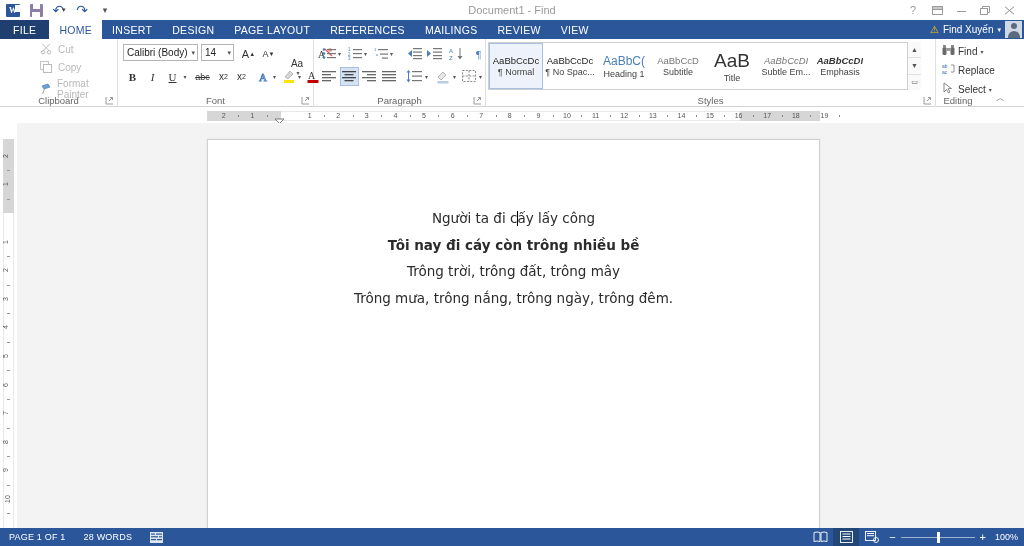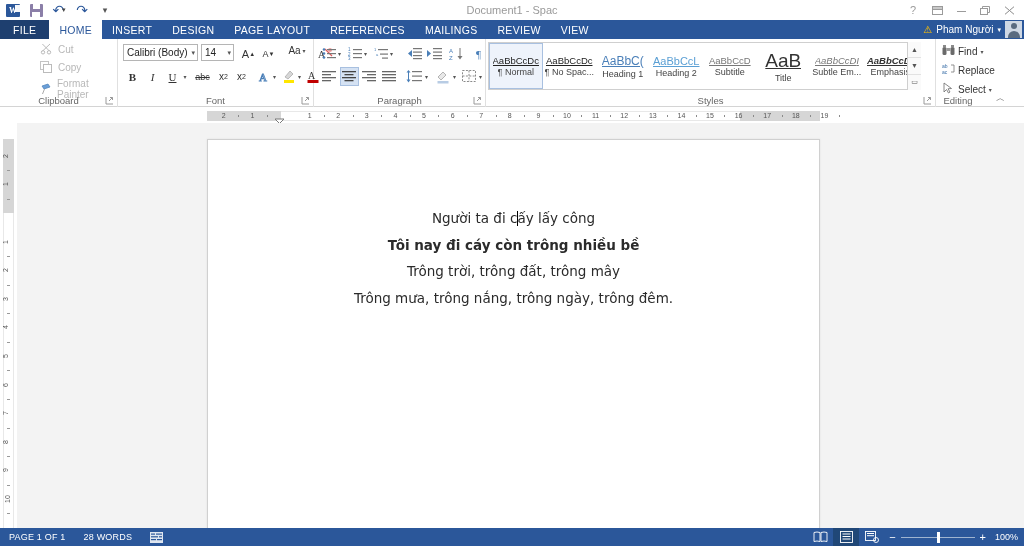--- a/index.html
+++ b/index.html
@@ -170,21 +170,21 @@
   .g-styles { left: 486px; width: 450px; }
   .style-gallery {
     position: absolute; left: 2px; top: 3px; width: 430px; height: 48px;
     border: 1px solid #cfcfcf; display: flex; background: #fff;
   }
   .style-item {
     width: 54px; height: 46px; display: flex; flex-direction: column;
     align-items: center; justify-content: center; gap: 1px;
   }
   .style-item.sel { border: 1px solid #a8c0e0; background: #eef3fb; }
-  .style-preview { font-size: 9.5px; white-space: nowrap; overflow: hidden; text-decoration: underline; }
+  .style-preview { font-size: 9.5px; white-space: nowrap; overflow: hidden; }
   .style-name { font-size: 9px; color: #444; white-space: nowrap; overflow: hidden; }
   .style-scroll {
     position: absolute; right: 14px; top: 3px; width: 14px; height: 48px;
     display: flex; flex-direction: column; border-left: 1px solid #cfcfcf;
   }
   .ss-btn {
     flex: 1; display: flex; align-items: center; justify-content: center;
     font-size: 7px; color: #555; border-bottom: 1px solid #e2e2e2; background: #fafafa;
   }
 
@@ -300,21 +300,21 @@
         <span class="undo-ico">↶</span>
         <span class="qat-caret">▾</span>
       </div>
     <div class="qat-btn">
         <span class="redo-ico">↷</span>
       </div>
     <div class="qat-btn">
         <span class="qat-more">▾</span>
       </div>
   </div>
-  <div class="doc-title">Document1 - Spac</div>
+  <div class="doc-title">Document1 - Find</div>
   <div class="win-ctrls">
     <div class="win-btn">?</div>
     <div class="win-btn">
       <svg width="11" height="9" viewBox="0 0 11 9">
           <rect x="0.5" y="0.5" width="10" height="8" fill="none" stroke="#9b9b9b"></rect>
           <rect x="0.5" y="0.5" width="10" height="3" fill="#c9c9c9" stroke="#9b9b9b"></rect>
         </svg>
     </div>
     <div class="win-btn">
       <svg width="11" height="9" viewBox="0 0 11 9">
@@ -343,21 +343,21 @@
       <div class="tab">INSERT</div>
       <div class="tab">DESIGN</div>
       <div class="tab">PAGE LAYOUT</div>
       <div class="tab">REFERENCES</div>
       <div class="tab">MAILINGS</div>
       <div class="tab">REVIEW</div>
       <div class="tab">VIEW</div>
     </div>
   <div class="user-area">
     <span class="warn-ico">⚠</span>
-    <span class="user-name">Pham Người</span>
+    <span class="user-name">Find Xuyến</span>
     <span class="user-caret">▾</span>
     <span class="avatar"></span>
   </div>
 </div>
 
 <div class="ribbon">
 
   <div class="rgroup g-clipboard">
 
     <div class="clip-item" style="top:4px">
@@ -410,21 +410,21 @@
     </div>
 
     <div class="ribbon-btn rb-sq" style="left:121px; top:5px;">
       <span style="font-size:11px">A</span>
         <span style="font-size:6px;vertical-align:super">▲</span>
     </div>
     <div class="ribbon-btn rb-sq" style="left:141px; top:5px;">
       <span style="font-size:9px">A</span>
         <span style="font-size:6px;vertical-align:super">▼</span>
     </div>
-    <div class="ribbon-btn" style="left:164px; top:2px; width:30px; height:19px;">
+    <div class="ribbon-btn" style="left:164px; top:18px; width:30px; height:19px;flex-direction:column;">
       <span style="font-size:10px">Aa</span>
         <span style="font-size:6px;color:#555;margin-left:2px;">▾</span>
     </div>
     <div class="ribbon-btn rb-sq" style="left:198px; top:5px;">
       <svg width="15" height="14" viewBox="0 0 15 14">
           <text x="0" y="11" font-size="10" fill="#333" font-family="serif">A</text>
           <line x1="7" y1="2" x2="14" y2="9" stroke="#e05a5a" stroke-width="1.3"></line>
           <circle cx="12" cy="3" r="2" fill="#f0a0a0"></circle>
         </svg>
     </div>
@@ -635,24 +635,20 @@
           <div class="style-preview" style="font-size: 9.5px; color: rgb(34, 34, 34); font-weight: normal; font-style: normal; font-family: &quot;Liberation Sans&quot;, sans-serif;">AaBbCcDc</div>
           <div class="style-name">¶ Normal</div>
         </div>
         <div class="style-item">
           <div class="style-preview" style="font-size: 9.5px; color: rgb(34, 34, 34); font-weight: normal; font-style: normal; font-family: &quot;Liberation Sans&quot;, sans-serif;">AaBbCcDc</div>
           <div class="style-name">¶ No Spac...</div>
         </div>
         <div class="style-item">
           <div class="style-preview" style="font-size: 12px; color: rgb(74, 127, 184); font-weight: normal; font-style: normal; font-family: &quot;Liberation Sans&quot;, sans-serif;">AaBbC(</div>
           <div class="style-name">Heading 1</div>
-        </div>
-        <div class="style-item">
-          <div class="style-preview" style="font-size: 11px; color: rgb(90, 159, 212); font-weight: normal; font-style: normal; font-family: &quot;Liberation Sans&quot;, sans-serif;">AaBbCcL</div>
-          <div class="style-name">Heading 2</div>
         </div>
         <div class="style-item">
           <div class="style-preview" style="font-size: 9.5px; color: rgb(119, 119, 119); font-weight: normal; font-style: normal; font-family: &quot;Liberation Sans&quot;, sans-serif;">AaBbCcD</div>
           <div class="style-name">Subtitle</div>
         </div>
         <div class="style-item">
           <div class="style-preview" style="font-size: 19px; color: rgb(51, 51, 51); font-weight: normal; font-style: normal; font-family: &quot;Liberation Sans&quot;, sans-serif;">AaB</div>
           <div class="style-name">Title</div>
         </div>
         <div class="style-item">

